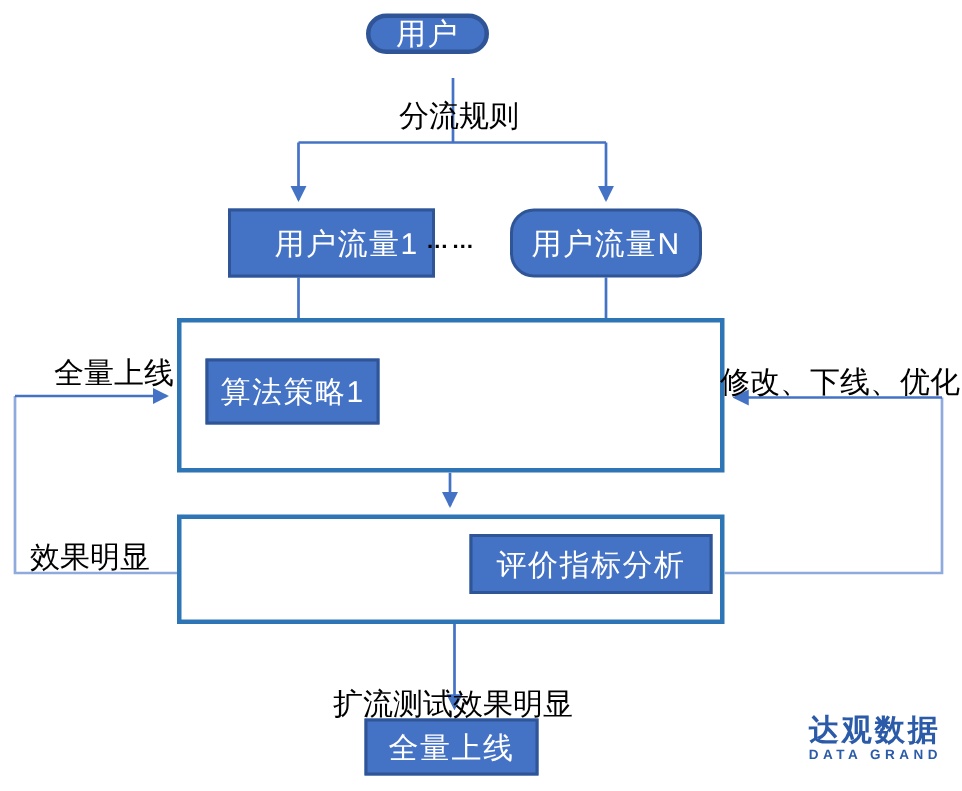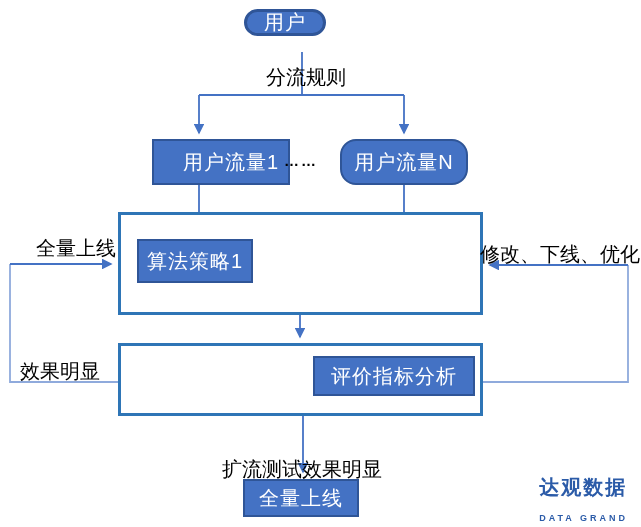--- a/index.html
+++ b/index.html
@@ -83,21 +83,21 @@
     font-size: 20px;
     font-weight: bold;
     letter-spacing: 2px;
     line-height: 1.1;
   }
   .logo-sub {
     color: var(--logo-blue, #2B5BA8);
     font-size: 9px;
     font-weight: bold;
     letter-spacing: 3px;
-    margin-top: 15px;
+    margin-top: 0;
   }
 </style>
 </head>
 <body>
 
 <div class="canvas">
 
   <svg class="wires" viewBox="0 0 641 527" xmlns="http://www.w3.org/2000/svg">
     <defs>
       <marker id="arrow" viewBox="0 0 10 10" refX="8.5" refY="5" markerWidth="6" markerHeight="6" orient="auto-start-reverse">

